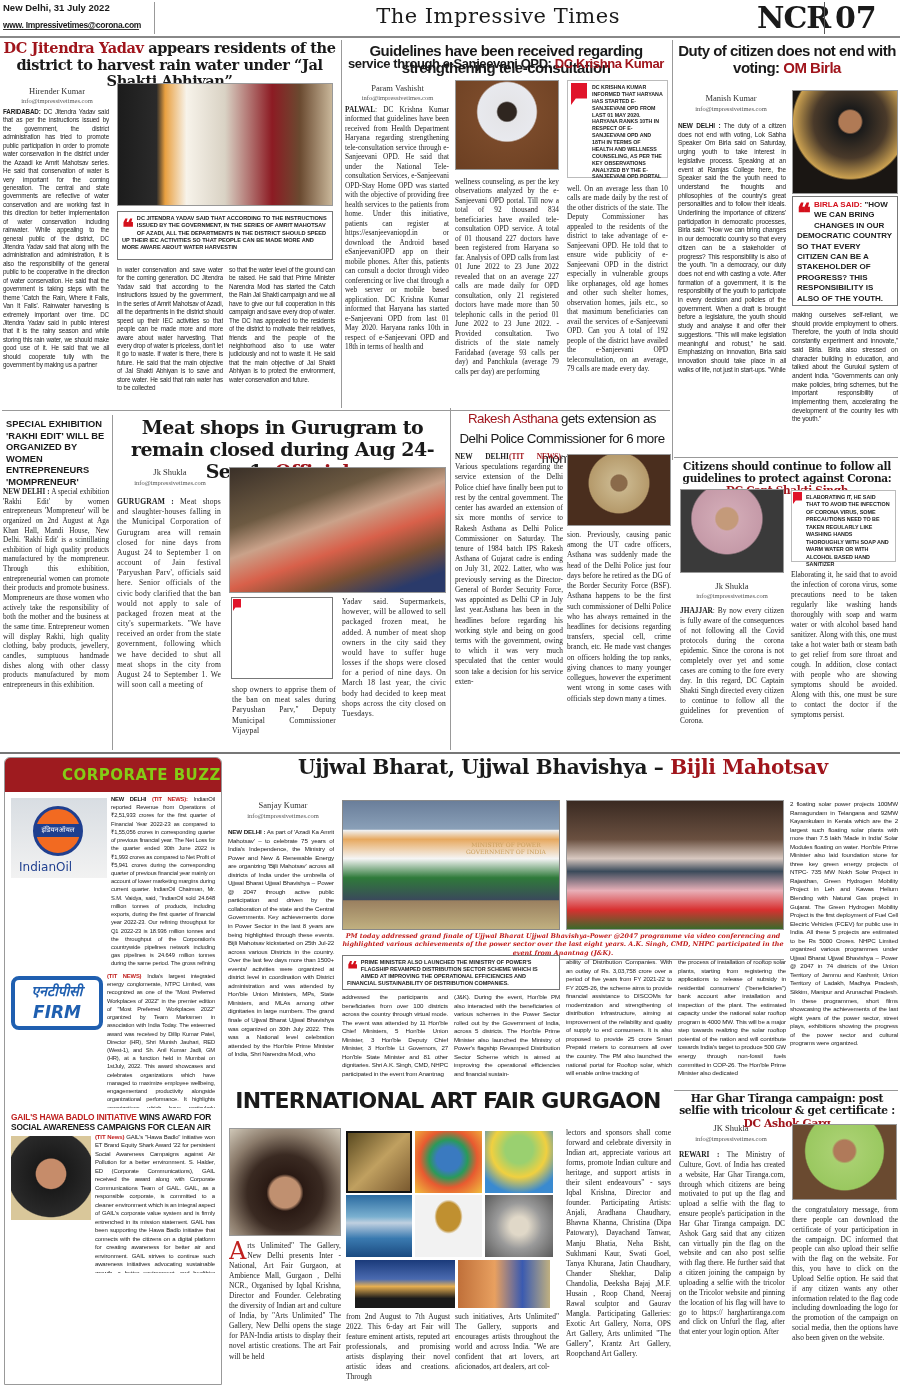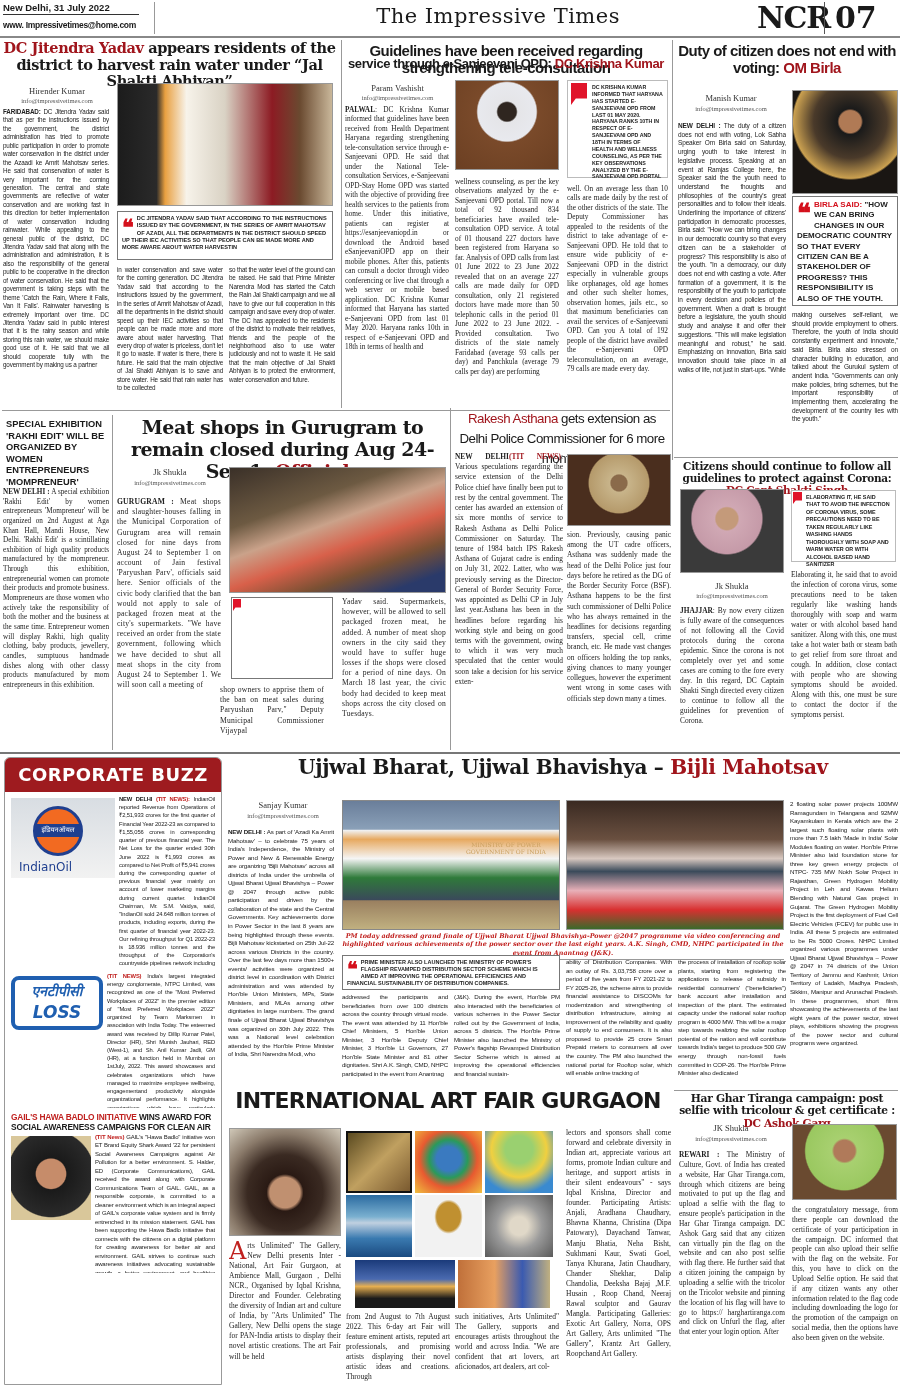--- a/index.html
+++ b/index.html
@@ -16,22 +16,22 @@
 .stxt{font-family:"Liberation Sans",sans-serif;font-size:6.3px;line-height:1.34;text-align:justify;letter-spacing:-0.15px;color:#222}
 .photo{background:linear-gradient(135deg,#6d5a45,#c9a77a 40%,#e6dccd 60%,#4a3b30);border:1px solid #999}
 .quote{border:1px solid #777;padding:3px 4px 3px 4px;background:#fff;font-family:"Liberation Sans",sans-serif;font-weight:bold;font-size:6.6px;line-height:1.3;text-transform:uppercase;color:#222}
 .qmark{color:#d4101c;font-family:"DejaVu Serif",serif;font-weight:bold;font-size:28px;line-height:0.6;float:left;margin-right:3px;margin-top:6px}
 .rule{background:#999}
 </style>
 </head>
 <body>
 
 <header>
-  <div class="abs sans" style="left:3px;top:2px;width:136px;font-size:9.5px;font-weight:bold;border-bottom:1px solid #333;padding-bottom:1px">New Delhi, 31 July 2022</div>
-  <div class="abs sans" style="left:3px;top:20px;font-size:8.5px;font-weight:bold;letter-spacing:-0.3px">www. Impressivetimes@home.com</div>
+  <div class="abs sans" style="left:3px;top:2px;width:136px;font-size:9.5px;font-weight:bold;border-bottom:1px solid #333;padding-bottom:16px">New Delhi, 31 July 2022</div>
+  <div class="abs sans" style="left:3px;top:20px;font-size:8.5px;font-weight:bold;letter-spacing:-0.3px">www. Impressivetimes@corona.com</div>
   <div class="abs rule" style="left:154px;top:2px;width:1px;height:32px"></div>
   <div class="abs" style="left:290px;top:4px;width:330px;text-align:right;font-family:'DejaVu Serif',serif;font-size:21px;letter-spacing:0.5px">The Impressive Times</div>
   <div class="abs" style="left:757px;top:0;font-family:'DejaVu Serif',serif;font-size:30px;font-weight:bold;letter-spacing:-1px">NCR</div>
   <div class="abs rule" style="left:824px;top:2px;width:1px;height:32px;background:#555"></div>
   <div class="abs" style="left:835px;top:0;font-family:'DejaVu Serif',serif;font-size:30px;font-weight:bold">07</div>
   <div class="abs" style="left:0;top:36px;width:900px;height:2px;background:#888"></div>
 </header>
 
 <article>
   <h2 class="abs hl" style="left:2px;top:40px;width:335px;font-size:14.5px;letter-spacing:-0.4px">
@@ -112,21 +112,21 @@
   </h2>
   <div class="abs byline" style="left:115px;top:467px;width:110px">Jk Shukla</div>
   <div class="abs email" style="left:115px;top:479px;width:110px">info@impressivetimes.com</div>
   <div class="abs txt" style="left:117px;top:497px;width:104px;height:253px;overflow:hidden;font-size:7.6px;line-height:1.34;letter-spacing:0.2px">
     <b>GURUGRAM :</b> <span>Meat shops and slaughter-houses falling in the Municipal Corporation of Gurugram area will remain closed for nine days from August 24 to September 1 on account of Jain festival 'Paryushan Parv', officials said here. Senior officials of the civic body clarified that the ban would not apply to sale of packaged frozen meat at the city's supermarkets. "We have received an order from the state government, following which we have decided to shut all meat shops in the city from August 24 to September 1. We will soon call a meeting of</span>
   </div>
   <div class="abs photo" style="left:229px;top:467px;width:217px;height:126px;background:linear-gradient(160deg,#3a3028 0,#6d5a42 30%,#caa28a 45%,#d8604a 60%,#7a5033 75%,#2a3a6a 90%)"></div>
   <div class="abs quote" style="left:231px;top:597px;width:102px;height:82px;font-size:7.3px;line-height:1.37">
     <span class="abs" style="left:1px;top:1px;width:8px;height:12px;background:#e0142a;clip-path:polygon(0 0,100% 0,100% 70%,30% 70%,0 100%)"></span>
   </div>
-  <div class="abs txt" style="left:220px;top:685px;width:104px;height:65px;overflow:hidden;font-size:7.6px;line-height:1.34;letter-spacing:0.2px">shop owners to apprise them of the ban on meat sales during Paryushan Parv," Deputy Municipal Commissioner Vijaypal</div>
+  <div class="abs txt" style="left:232px;top:685px;width:104px;height:65px;overflow:hidden;font-size:7.6px;line-height:1.34;letter-spacing:0.2px">shop owners to apprise them of the ban on meat sales during Paryushan Parv," Deputy Municipal Commissioner Vijaypal</div>
   <div class="abs txt" style="left:342px;top:597px;width:104px;height:153px;overflow:hidden;font-size:7.6px;line-height:1.34;letter-spacing:0.2px">Yadav said. Supermarkets, however, will be allowed to sell packaged frozen meat, he added. A number of meat shop owners in the city said they would have to suffer huge losses if the shops were closed for a period of nine days. On March 18 last year, the civic body had decided to keep meat shops across the city closed on Tuesdays.</div>
 </article>
 
 <div class="abs rule" style="left:450px;top:408px;width:1px;height:342px"></div>
 
 <article>
   <h2 class="abs hl" style="left:453px;top:409px;width:218px;font-size:13.3px;font-family:'Liberation Sans',sans-serif;font-weight:normal;letter-spacing:-0.5px;line-height:1.5">
     <span class="red">Rakesh Asthana</span>
     <span>gets extension as Delhi Police Commissioner for 6 more months</span>
   </h2>
@@ -153,38 +153,38 @@
   <div class="abs email" style="left:680px;top:592px;width:104px">info@impressivetimes.com</div>
   <div class="abs txt" style="left:680px;top:606px;width:104px;height:144px;overflow:hidden;font-size:7.4px;line-height:1.35">
     <b>JHAJJAR</b><span>: By now every citizen is fully aware of the consequences of not following all the Covid protocols during the corona epidemic. Since the corona is not completely over yet and some cases are coming to the fore every day. In this regard, DC Captain Shakti Singh directed every citizen to continue to follow all the guidelines for prevention of Corona.</span>
   </div>
   <div class="abs txt" style="left:791px;top:570px;width:106px;height:180px;overflow:hidden;font-size:7.4px;line-height:1.35">Elaborating it, he said that to avoid the infection of corona virus, some precautions need to be taken regularly like washing hands thoroughly with soap and warm water or with alcohol based hand sanitizer. Along with this, one must take a hot water bath or steam bath to get relief from sore throat and cough. In addition, close contact with people who are showing symptoms should be avoided. Along with this, one must be sure to contact the doctor if the symptoms persist.</div>
 </article>
 
 <div class="abs" style="left:0;top:752px;width:900px;height:2px;background:#777"></div>
 
 <aside class="abs" style="left:4px;top:757px;width:218px;height:628px;border:1px solid #999;border-radius:6px 6px 0 0">
-  <div style="background:#9e1b1f;color:#ffffff;height:34px;border-radius:5px 5px 0 0;text-align:center;font-family:'DejaVu Sans',sans-serif;font-weight:bold;font-size:18px;line-height:34px;letter-spacing:0.5px">CORPORATE BUZZ</div>
+  <div style="background:#9e1b1f;color:#84cc16;height:34px;border-radius:5px 5px 0 0;text-align:right;font-family:'DejaVu Sans',sans-serif;font-weight:bold;font-size:15px;line-height:34px;letter-spacing:0.5px">CORPORATE BUZZ</div>
 
   <div style="padding:3px 6px 0 6px">
-    <div style="float:left;width:104px;height:80px;margin:3px 4px 8px 0;background:linear-gradient(180deg,#d8dde2,#f2f2f2);position:relative">
+    <div style="float:left;width:96px;height:80px;margin:3px 4px 8px 0;background:linear-gradient(180deg,#d8dde2,#f2f2f2);position:relative">
       <div style="position:absolute;left:22px;top:8px;width:50px;height:50px;border-radius:50%;background:#f26a21;border:3px solid #1f3f8f">
         <div style="position:absolute;left:-1px;top:15px;width:46px;height:13px;background:#1f3f8f;color:#fff;font-size:7px;text-align:center;line-height:13px;font-family:'DejaVu Sans',sans-serif">इंडियनऑयल</div>
       </div>
       <div style="position:absolute;left:8px;top:62px;font-family:'DejaVu Sans',sans-serif;font-size:12px;color:#1f3f8f">IndianOil</div>
     </div>
     <div class="stxt" style="font-size:5.8px;line-height:1.42;height:175px;overflow:hidden">
       <b>NEW DELHI</b> <b style="color:#c0211f">(TIT NEWS):</b> <span>IndianOil reported Revenue from Operations of ₹2,51,933 crores for the first quarter of Financial Year 2022-23 as compared to ₹1,55,056 crores in corresponding quarter of previous financial year. The Net Loss for the quarter ended 30th June 2022 is ₹1,993 crores as compared to Net Profit of ₹5,941 crores during the corresponding quarter of previous financial year mainly on account of lower marketing margins during current quarter. IndianOil Chairman, Mr. S.M. Vaidya, said, "IndianOil sold 24.648 million tonnes of products, including exports, during the first quarter of financial year 2022-23. Our refining throughput for Q1 2022-23 is 18.936 million tonnes and the throughput of the Corporation's countrywide pipelines network including gas pipelines is 24.649 million tonnes during the same period. The gross refining margin (GRM) during the first quarter of FY 2022-23 is $31.51 per bbl as compared to $6.58 per bbl in corresponding quarter of previous financial year. The core GRM for current period after offsetting inventory loss/ gain comes to $25.34 per bbl."</span>
     </div>
   </div>
 
   <div style="padding:2px 6px 0 6px">
     <div style="float:left;width:92px;height:54px;margin:4px 4px 2px 0;border:4px solid #1f5fb0;border-radius:8px;text-align:center;color:#1f5fb0;font-family:'DejaVu Sans',sans-serif;font-weight:bold">
       <div style="font-size:14px;line-height:22px;font-style:italic">एनटीपीसी</div>
-      <div style="font-size:17px;line-height:20px;font-style:italic">LOSS</div>
+      <div style="font-size:17px;line-height:20px;font-style:italic">FIRM</div>
     </div>
     <div class="stxt" style="font-size:5.8px;line-height:1.42;height:136px;overflow:hidden">
       <b style="color:#c0211f">(TIT NEWS)</b> <span>India's largest integrated energy conglomerate, NTPC Limited, was recognized as one of the "Most Preferred Workplaces of 2022" in the premier edition of "Most Preferred Workplaces 2022" organized by Team Marksmen in association with India Today. The esteemed award was received by Dillip Kumar Patel, Director (HR), Shri Munish Jauhari, RED (West-1), and Sh. Anil Kumar Jadli, GM (HR), at a function held in Mumbai on 1stJuly, 2022. This award showcases and celebrates organizations which have managed to maximize employee wellbeing, engagementand productivity alongside organizational performance. It highlights organizations which have particularly succeeded in their holistic reorientation of the business landscape and have also seen them create an employee experience that is meaningful, collaborative, and inspiring, simply by putting the needs of employees first and adopting people practices aligned strategically to business and creating a caring, learning and engaging workplace.</span>
     </div>
   </div>
 
   <div style="padding:4px 6px 0 6px">
     <div class="sans" style="font-weight:bold;font-size:8.4px;line-height:1.22;letter-spacing:-0.2px">
       <span style="color:#c0211f">GAIL'S HAWA BADLO INITIATIVE</span>
       <span>WINS AWARD FOR SOCIAL AWARENESS CAMPAIGNS FOR CLEAN AIR</span>

